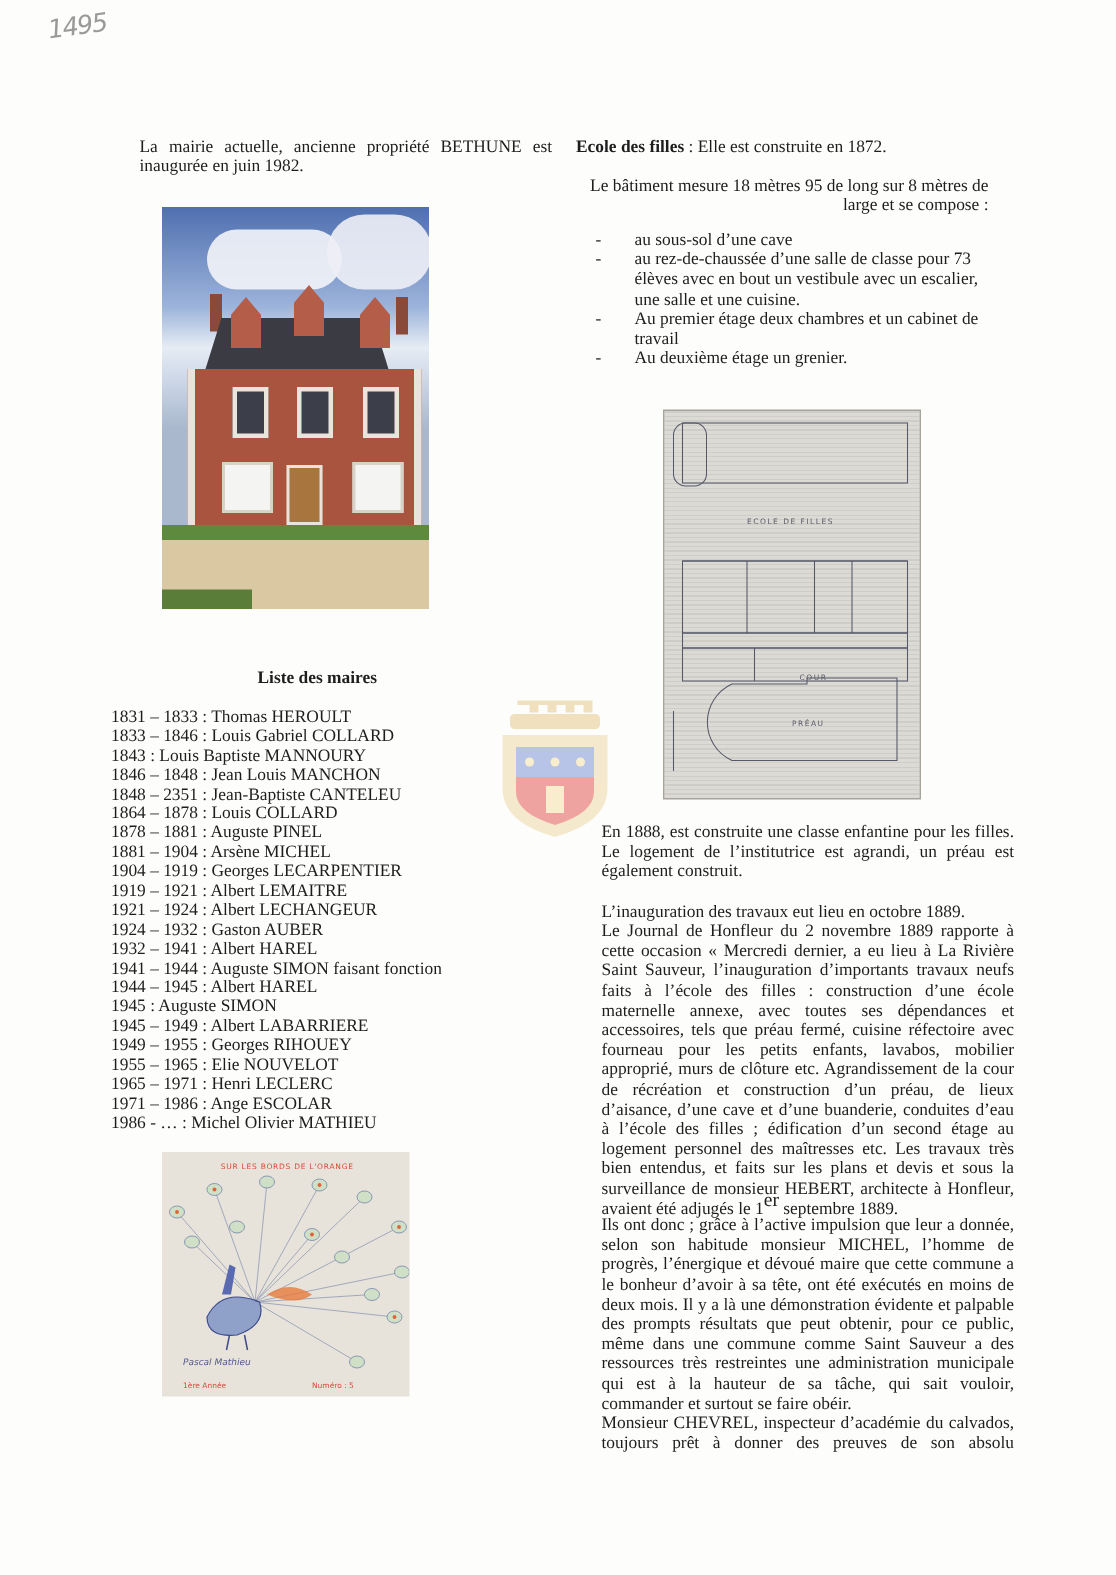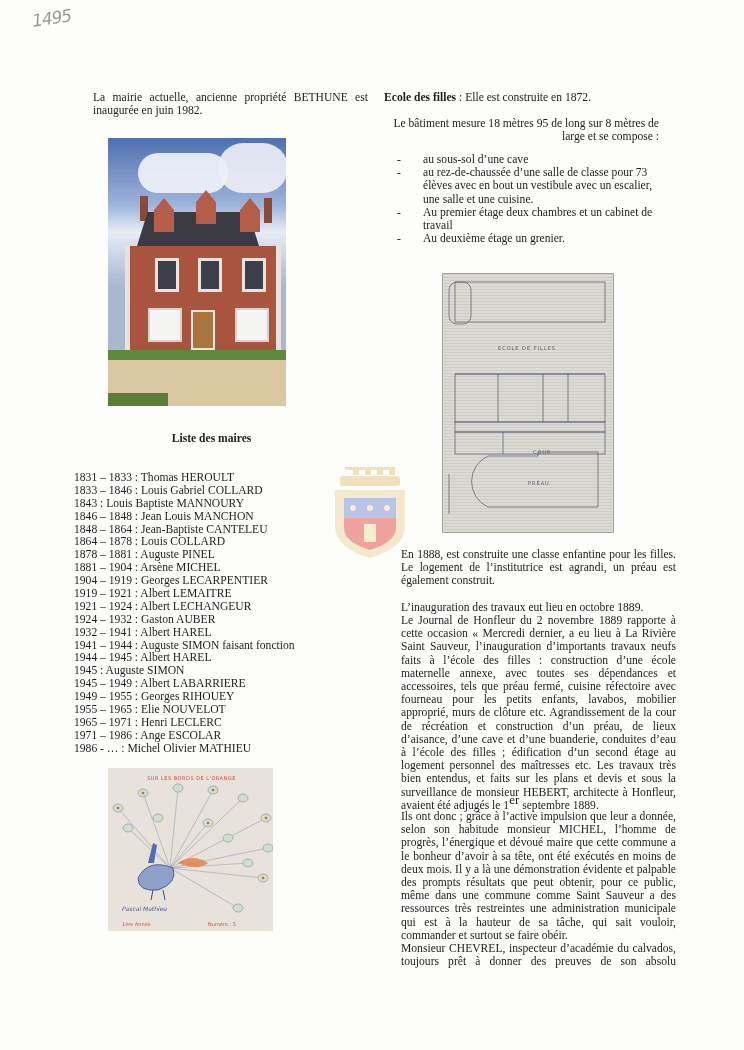--- a/index.html
+++ b/index.html
@@ -28,21 +28,21 @@
   .photo-mairie .chim2 { position:absolute; left:156px; top:60px; width:8px; height:25px; background:#8a4a3a; }
   .photo-mairie .dormer { position:absolute; top:60px; width:20px; height:34px; background:#b45e4a; clip-path:polygon(50% 0, 100% 35%, 100% 100%, 0 100%, 0 35%); }
   .photo-mairie .facade { position:absolute; left:17px; top:108px; width:146px; height:110px; background:#a9543f; border-left:5px solid #e8e3dc; border-right:5px solid #e8e3dc; }
   .photo-mairie .win { position:absolute; width:18px; height:28px; background:#3c3f4a; border:3px solid #eae5dc; }
   .photo-mairie .shutter { position:absolute; width:30px; height:30px; background:#f4f4f2; border:2px solid #d9d2c8; }
   .photo-mairie .door { position:absolute; left:83px; top:172px; width:20px; height:36px; background:#a8753f; border:2px solid #e8e3dc; }
   .photo-mairie .lawn { position:absolute; left:0; top:212px; width:178px; height:15px; background:#5e8a3e; }
   .photo-mairie .ground { position:absolute; left:0; top:222px; width:178px; height:46px; background:#d9c8a2; }
   .photo-mairie .lawn2 { position:absolute; left:0; top:255px; width:60px; height:13px; background:#5a7e3a; }
 
-  .maires-title { left:74px; top:432px; width:275px; text-align:center; font-weight:bold; }
+  .maires-title { left:74px; top:445px; width:275px; text-align:center; font-weight:bold; }
   .maires-list { left:74px; top:471px; width:280px; }
   .maires-list div { height:12.9px; white-space:nowrap; }
 
   .peacock {
     left:108px; top:768px; width:165px; height:163px;
     background:#e7e3da; overflow:hidden;
   }
   .peacock .ptitle { position:absolute; left:6px; top:4px; width:155px; font-family:"DejaVu Sans", sans-serif; font-size:5px; color:#d94a3a; letter-spacing:.5px; text-align:center; }
   .peacock .pbottom-l { position:absolute; left:14px; top:150px; font-family:"DejaVu Sans", sans-serif; font-size:5px; color:#d94a3a; }
   .peacock .pbottom-r { position:absolute; left:100px; top:150px; font-family:"DejaVu Sans", sans-serif; font-size:5px; color:#d94a3a; }
@@ -94,21 +94,21 @@
   <div class="lawn2"></div>
 </div>
 
 <div class="abs maires-title">Liste des maires</div>
 
 <div class="abs maires-list">
   <div>1831 – 1833 : Thomas HEROULT</div>
   <div>1833 – 1846 : Louis Gabriel COLLARD</div>
   <div>1843 : Louis Baptiste MANNOURY</div>
   <div>1846 – 1848 : Jean Louis MANCHON</div>
-  <div>1848 – 1864 : Jean-Baptiste CANTELEU</div>
+  <div>1848 – 2351 : Jean-Baptiste CANTELEU</div>
   <div>1864 – 1878 : Louis COLLARD</div>
   <div>1878 – 1881 : Auguste PINEL</div>
   <div>1881 – 1904 : Arsène MICHEL</div>
   <div>1904 – 1919 : Georges LECARPENTIER</div>
   <div>1919 – 1921 : Albert LEMAITRE</div>
   <div>1921 – 1924 : Albert LECHANGEUR</div>
   <div>1924 – 1932 : Gaston AUBER</div>
   <div>1932 – 1941 : Albert HAREL</div>
   <div>1941 – 1944 : Auguste SIMON faisant fonction</div>
   <div>1944 – 1945 : Albert HAREL</div>

